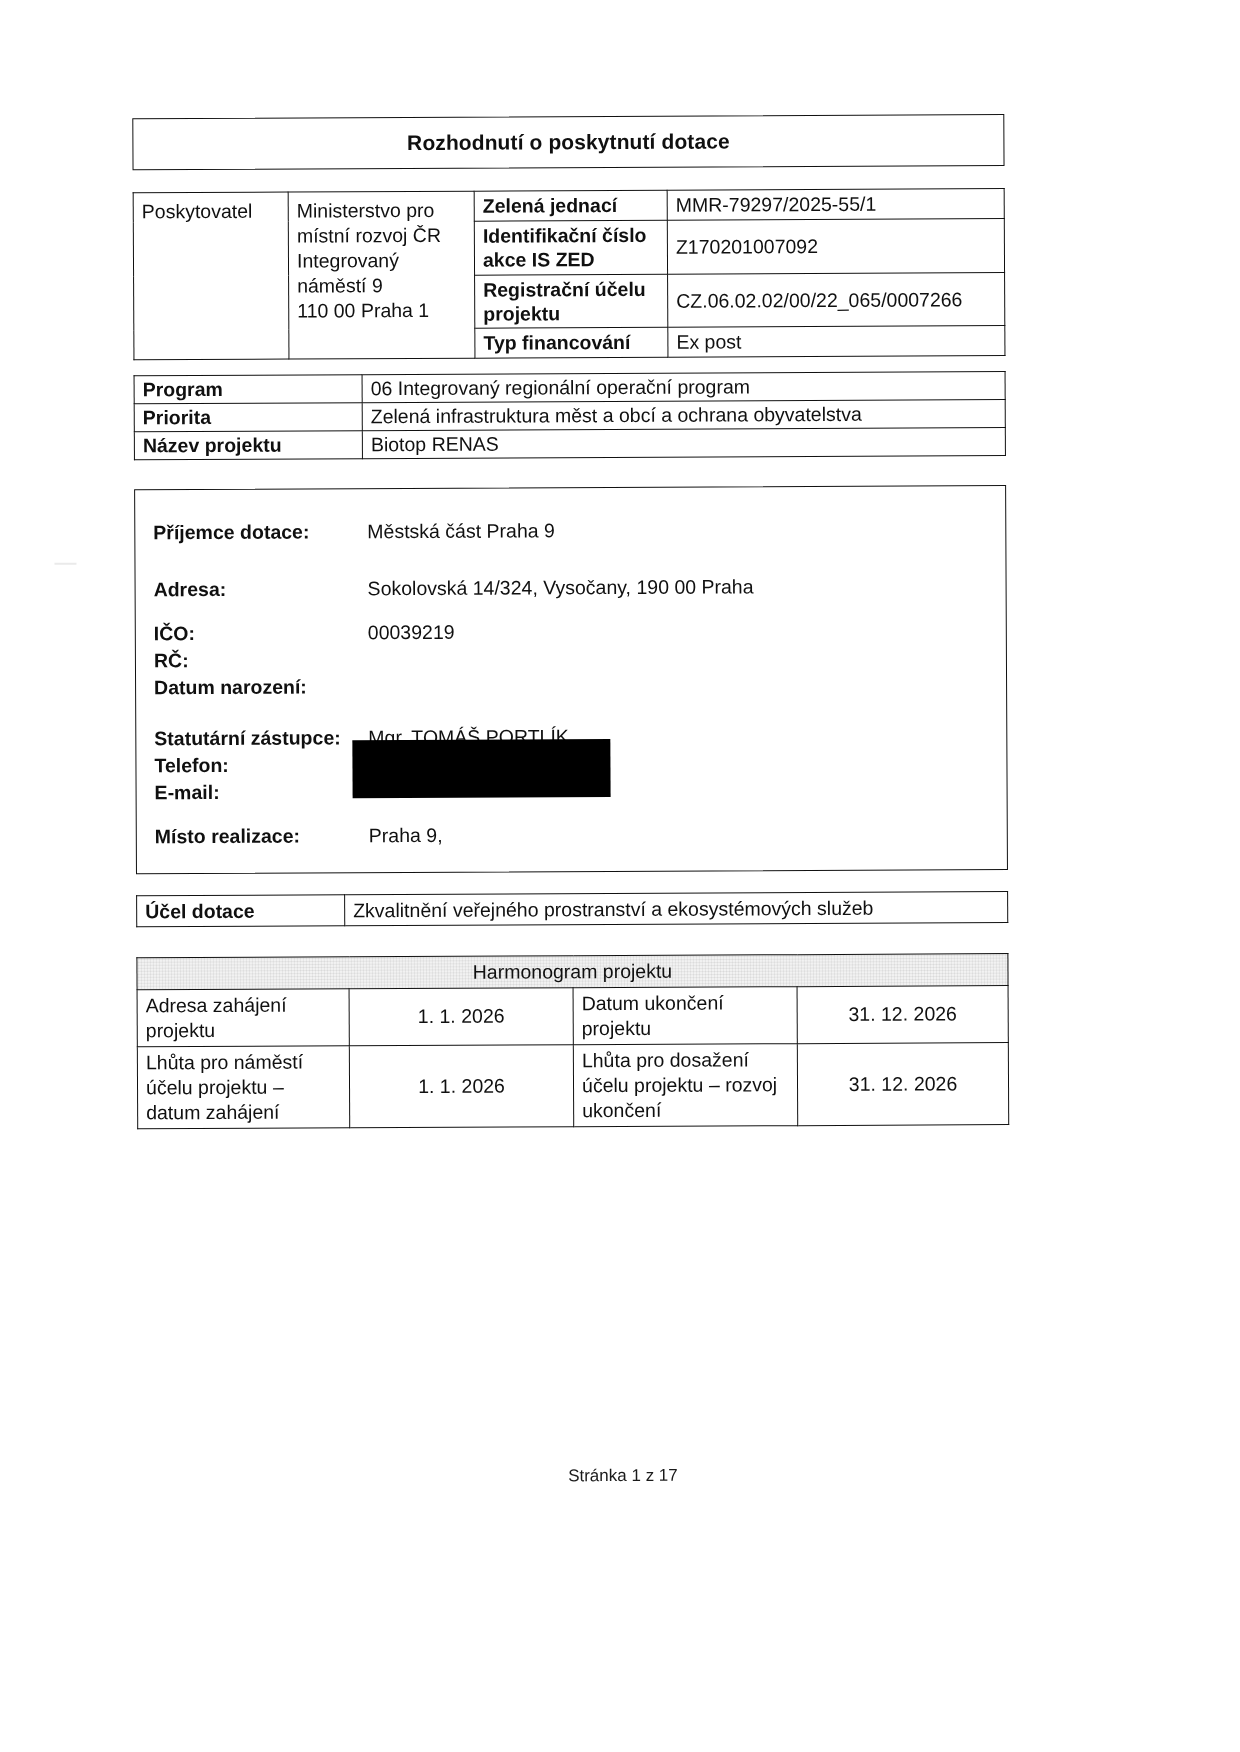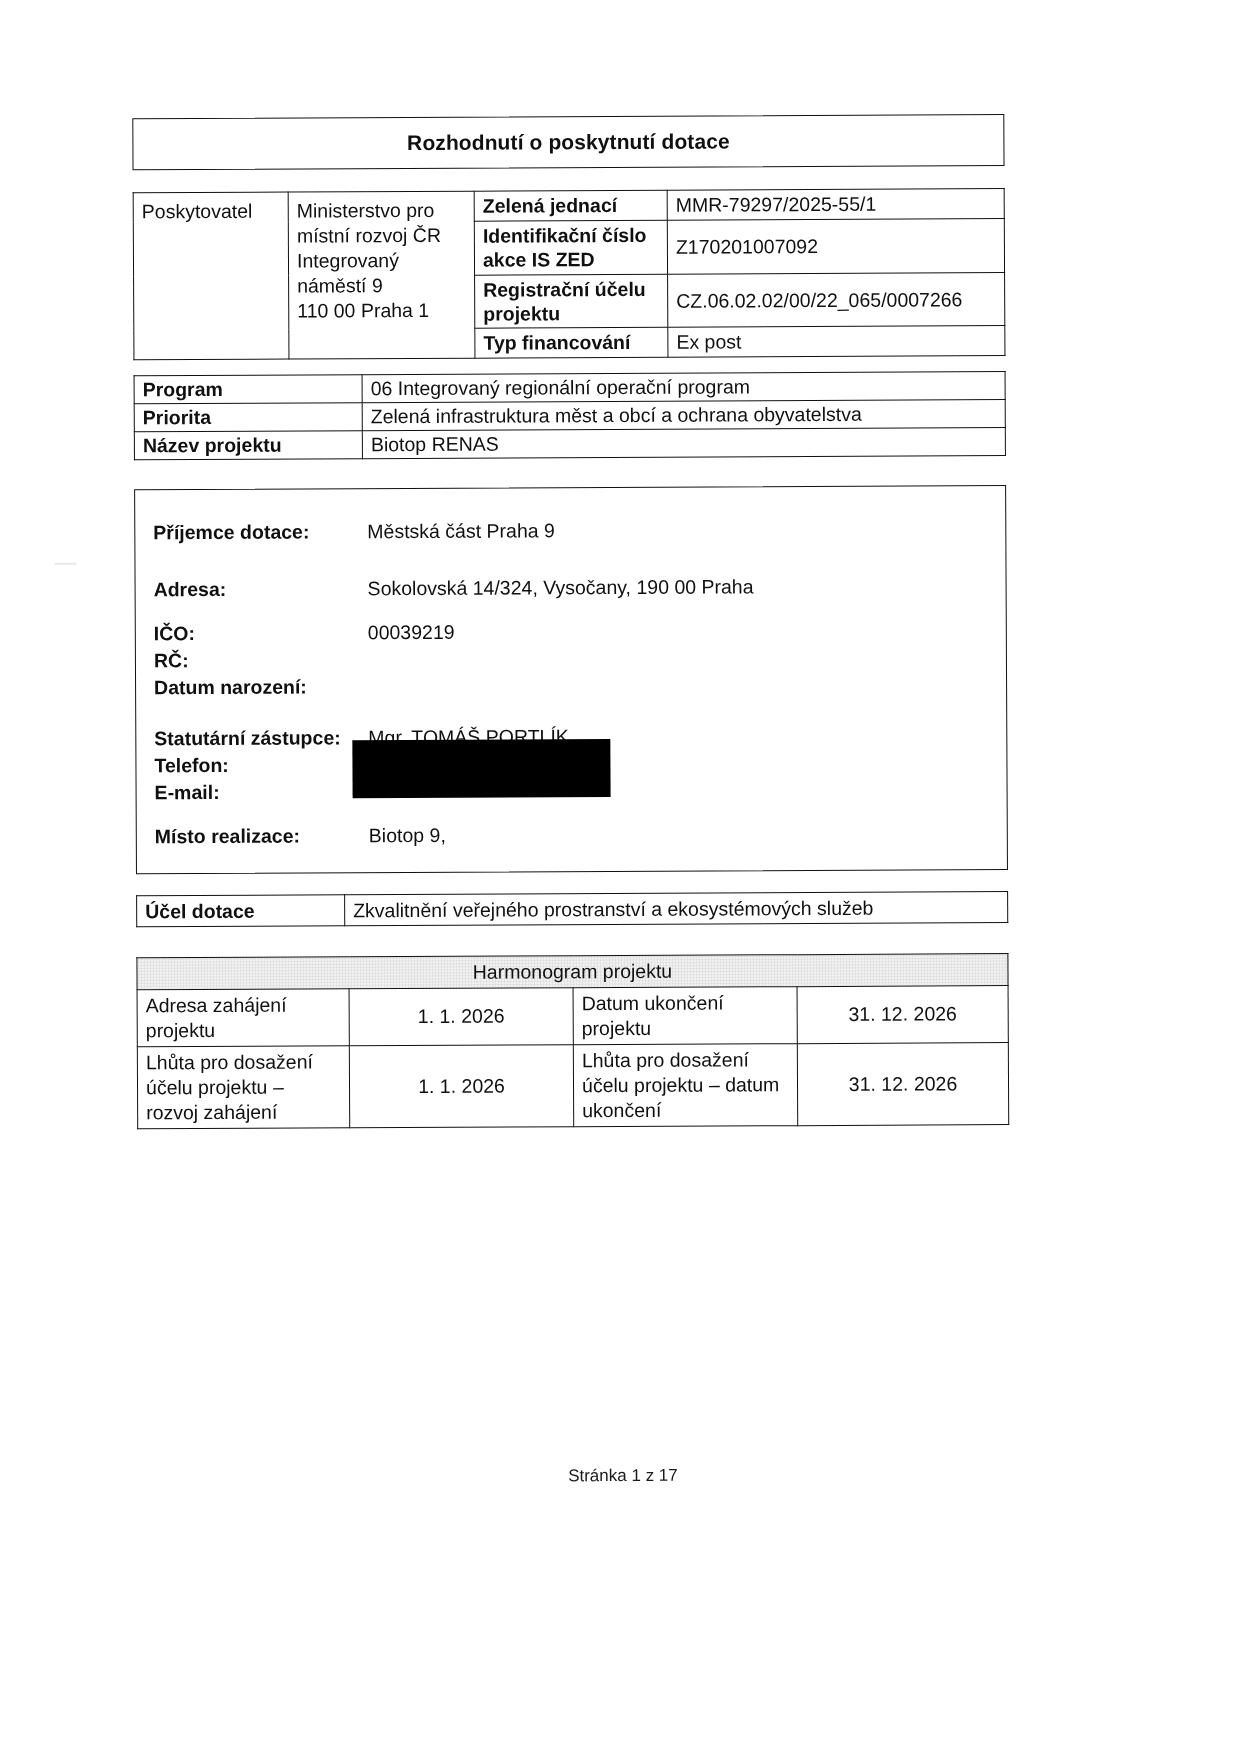--- a/index.html
+++ b/index.html
@@ -285,21 +285,21 @@
 
       <div class="rec-line" style="left:18px; top:290px;">
         <span class="rec-lbl">E-mail:</span>
         <span class="rec-val"></span>
       </div>
 
       <div class="redaction" style="left:216px; top:251px; width:258px; height:58px;"></div>
 
       <div class="rec-line" style="left:18px; top:334px;">
         <span class="rec-lbl">Místo realizace:</span>
-        <span class="rec-val">Biotop 9,</span>
+        <span class="rec-val">Praha 9,</span>
       </div>
 
     </div>
   </div>
 
   <div class="block-purpose">
     <table class="tbl">
       <colgroup>
         <col style="width:208px">
         <col>
@@ -325,23 +325,23 @@
         <tr>
           <td class="sched-head" colspan="4">Harmonogram projektu</td>
         </tr>
         <tr>
           <td class="sched-lbl">Adresa zahájení projektu</td>
           <td class="sched-val">1. 1. 2026</td>
           <td class="sched-lbl">Datum ukončení projektu</td>
           <td class="sched-val">31. 12. 2026</td>
         </tr>
         <tr>
-          <td class="sched-lbl">Lhůta pro dosažení účelu projektu – rozvoj zahájení</td>
+          <td class="sched-lbl">Lhůta pro náměstí účelu projektu – datum zahájení</td>
           <td class="sched-val">1. 1. 2026</td>
-          <td class="sched-lbl">Lhůta pro dosažení účelu projektu – datum ukončení</td>
+          <td class="sched-lbl">Lhůta pro dosažení účelu projektu – rozvoj ukončení</td>
           <td class="sched-val">31. 12. 2026</td>
         </tr>
       </tbody>
     </table>
   </div>
 
   <div class="footer">Stránka 1 z 17</div>
 
 </div>
 

